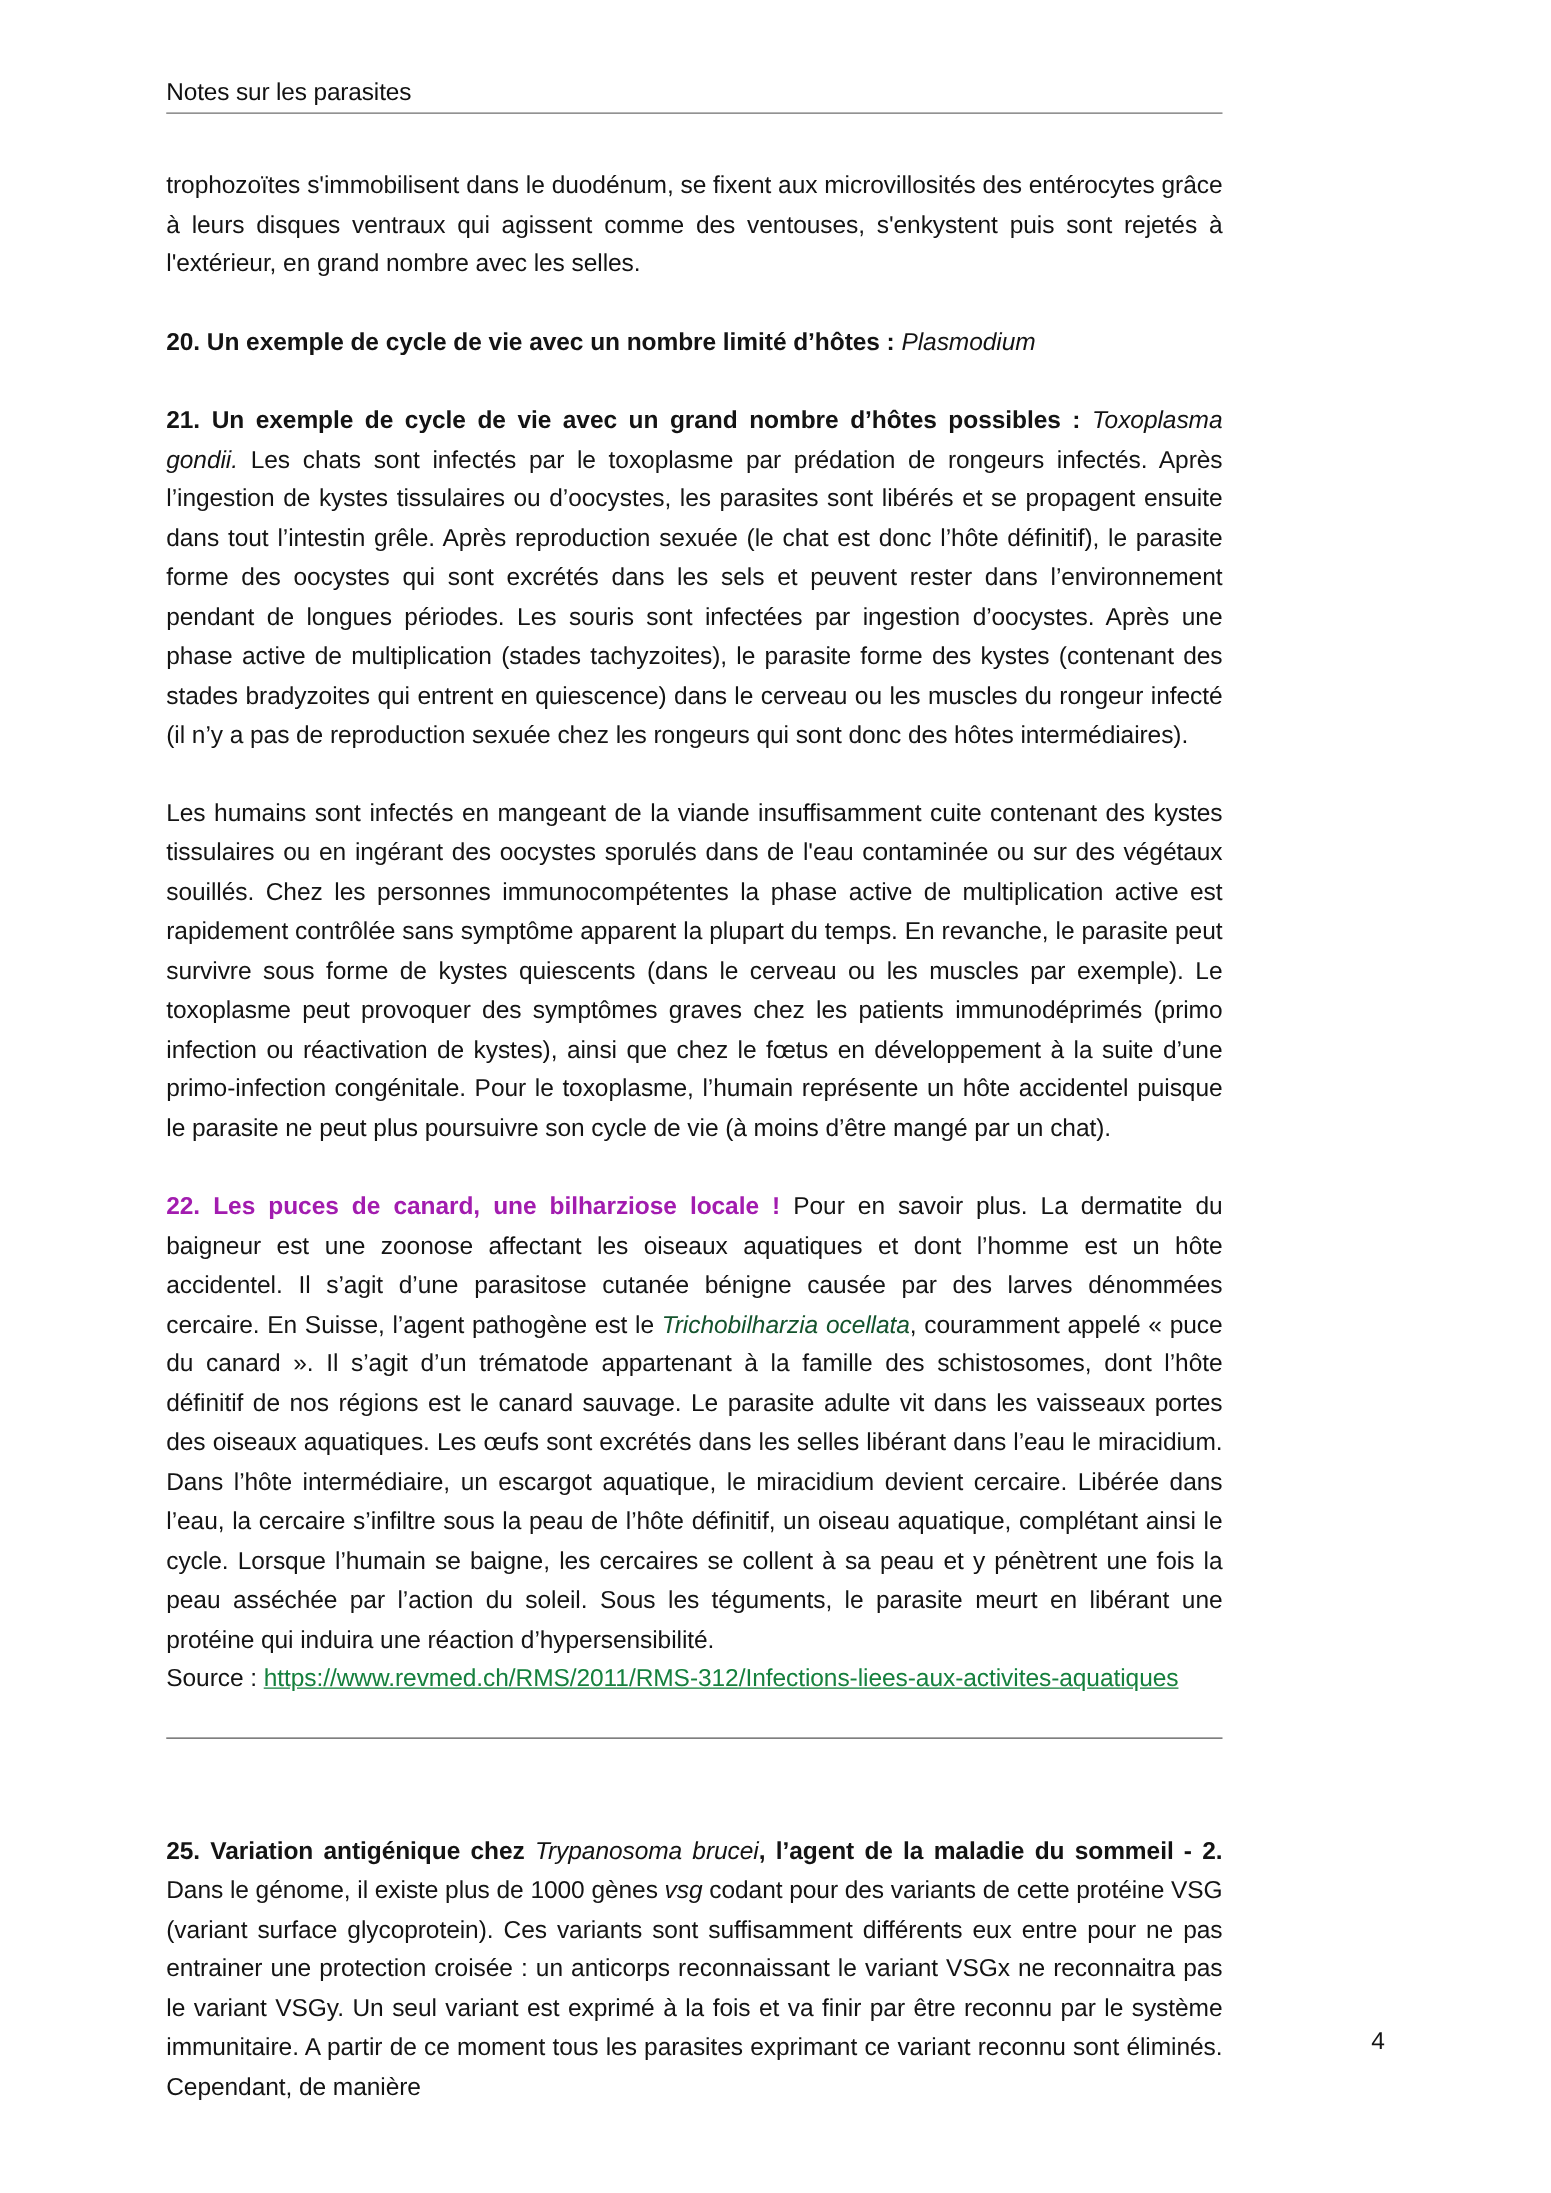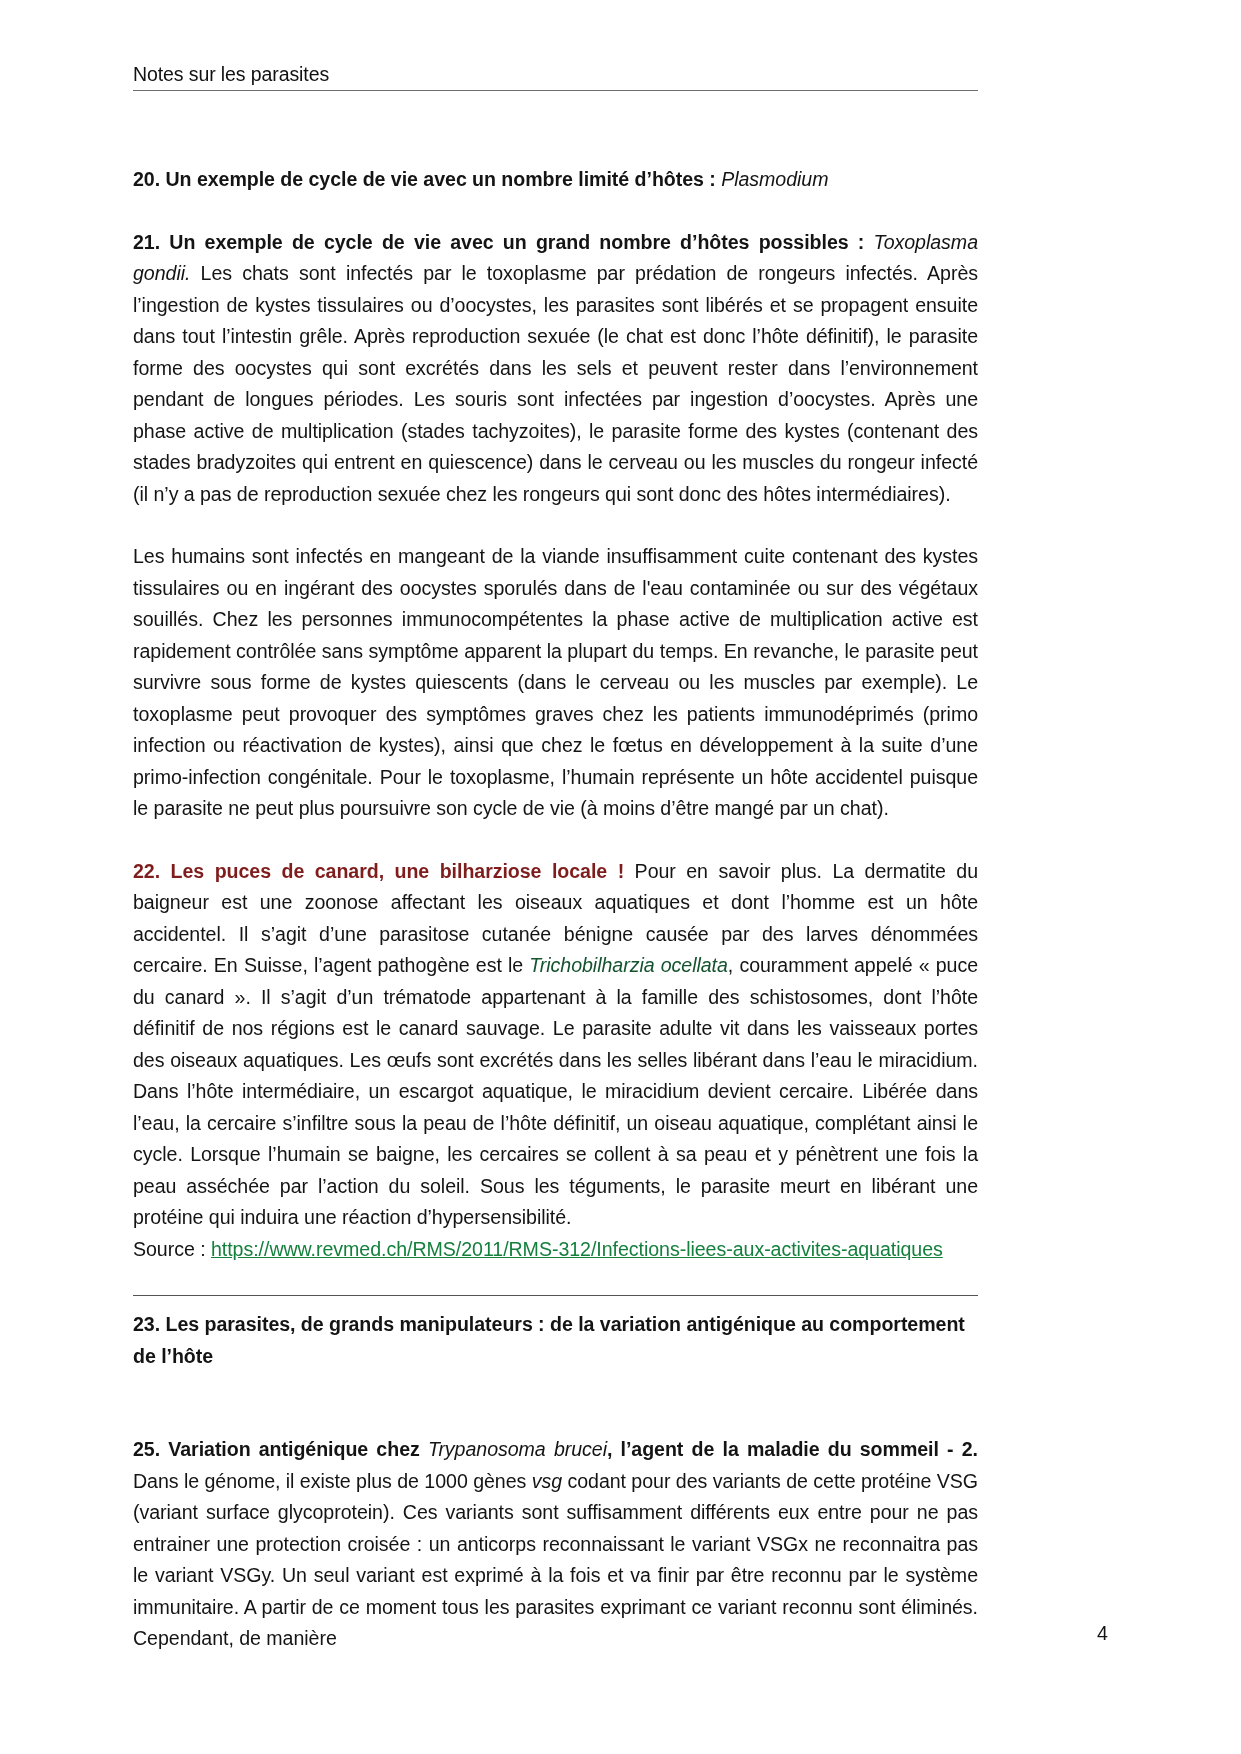--- a/index.html
+++ b/index.html
@@ -57,21 +57,21 @@
     text-align: left;
   }
   .gap-md { height: 31px; }
   .b { font-weight: bold; }
   .i { font-style: italic; }
   .bi { font-weight: normal; font-style: italic; }
   .grey {
     color: #7b7b7b;
   }
   .grey-b {
-    color: #7f1d1d;
+    color: #a21caf;
     font-weight: bold;
   }
   .grey-i {
     color: #14532d;
     font-style: italic;
   }
   .link {
     color: #15803d;
     text-decoration: underline;
     word-break: break-all;
@@ -97,20 +97,23 @@
 
 <div class="page">
 
   <div class="header">
     <div class="header-title">Notes sur les parasites</div>
     <div class="header-rule"></div>
   </div>
 
   <div class="content">
 
+    <p class="body">
+      <span>trophozoïtes s'immobilisent dans le duodénum, se fixent aux microvillosités des entérocytes grâce à leurs disques ventraux qui agissent comme des ventouses, s'enkystent puis sont rejetés à l'extérieur, en grand nombre avec les selles.</span>
+    </p>
 
     <div class="gap-md"></div>
 
     <p class="body left">
       <span class="b">20. Un exemple de cycle de vie avec un nombre limité d’hôtes : </span><span class="bi">Plasmodium</span>
     </p>
 
     <div class="gap-md"></div>
 
     <p class="body">
@@ -130,23 +133,20 @@
     </p>
 
     <p class="body grey left">
       <span>Source : </span><span class="link">https://www.revmed.ch/RMS/2011/RMS-312/Infections-liees-aux-activites-aquatiques</span>
     </p>
 
     <div class="rule-gap-above"></div>
     <div class="section-rule"></div>
     <div class="rule-gap-below"></div>
 
-    <p class="body left">
-      <span class="b">23. Les parasites, de grands manipulateurs : de la variation antigénique au comportement de l’hôte</span>
-    </p>
 
     <div class="gap-md"></div>
 
 
 
     <div class="gap-md"></div>
 
     <p class="body">
       <span class="b">25. Variation antigénique chez </span><span class="bi">Trypanosoma brucei</span><span class="b">, l’agent de la maladie du sommeil - 2.</span><span> Dans le génome, il existe plus de 1000 gènes </span><span class="i">vsg</span><span> codant pour des variants de cette protéine VSG (variant surface glycoprotein). Ces variants sont suffisamment différents eux entre pour ne pas entrainer une protection croisée : un anticorps reconnaissant le variant VSGx ne reconnaitra pas le variant VSGy. Un seul variant est exprimé à la fois et va finir par être reconnu par le système immunitaire. A partir de ce moment tous les parasites exprimant ce variant reconnu sont éliminés. Cependant, de manière</span>
     </p>

